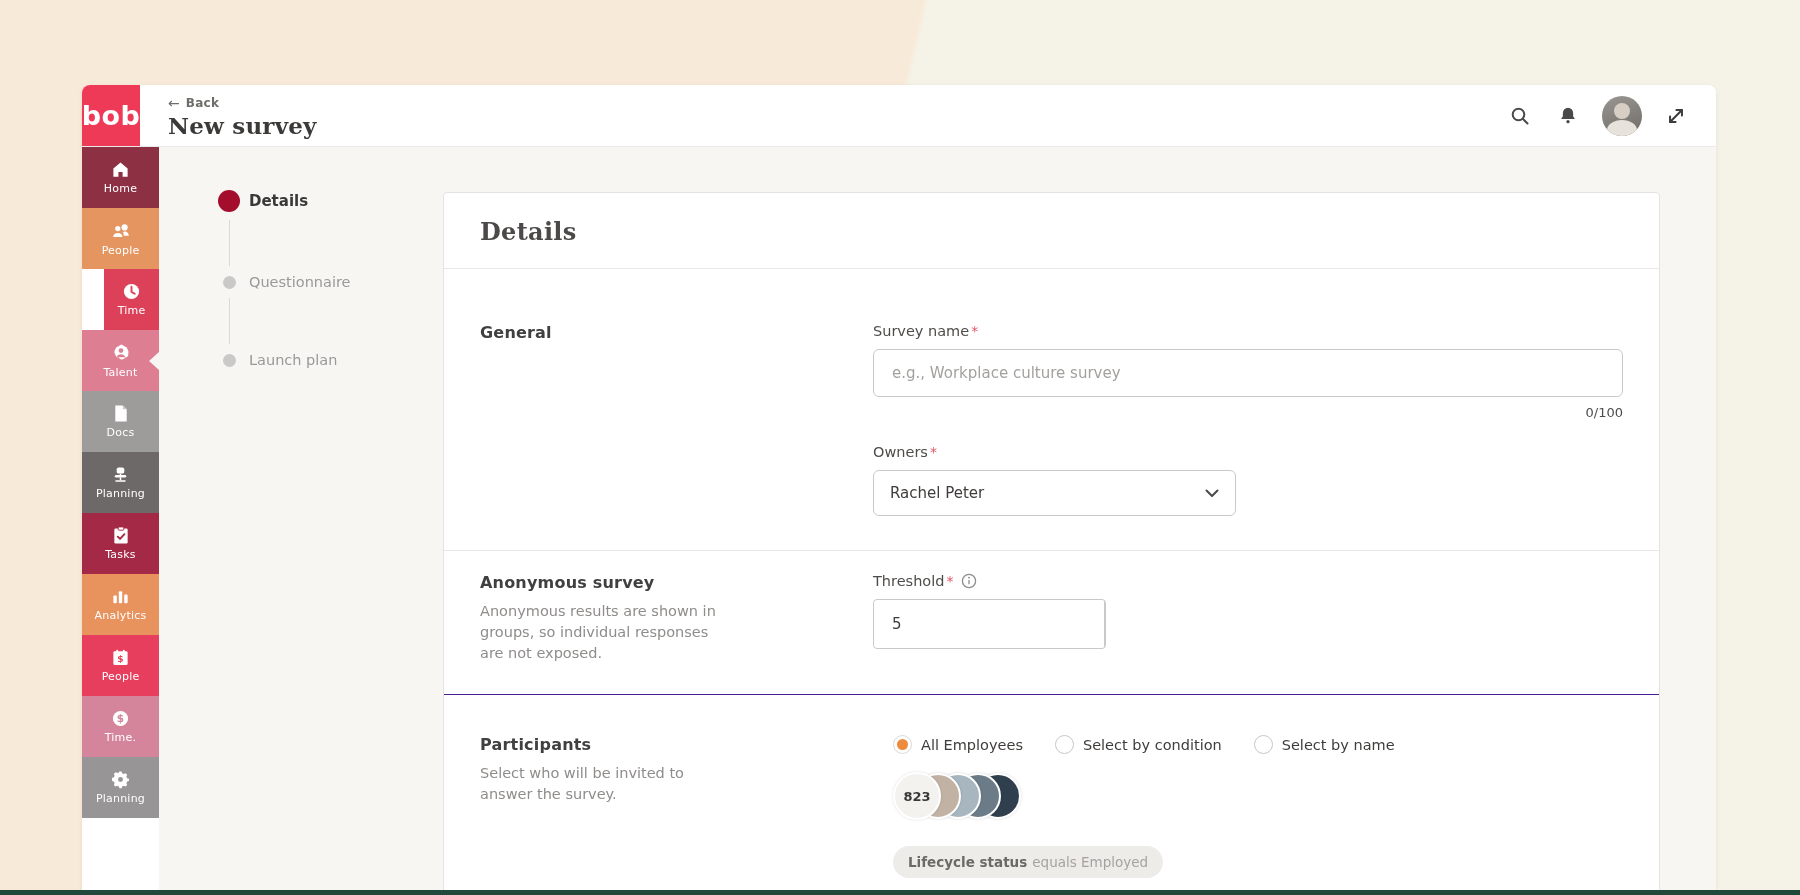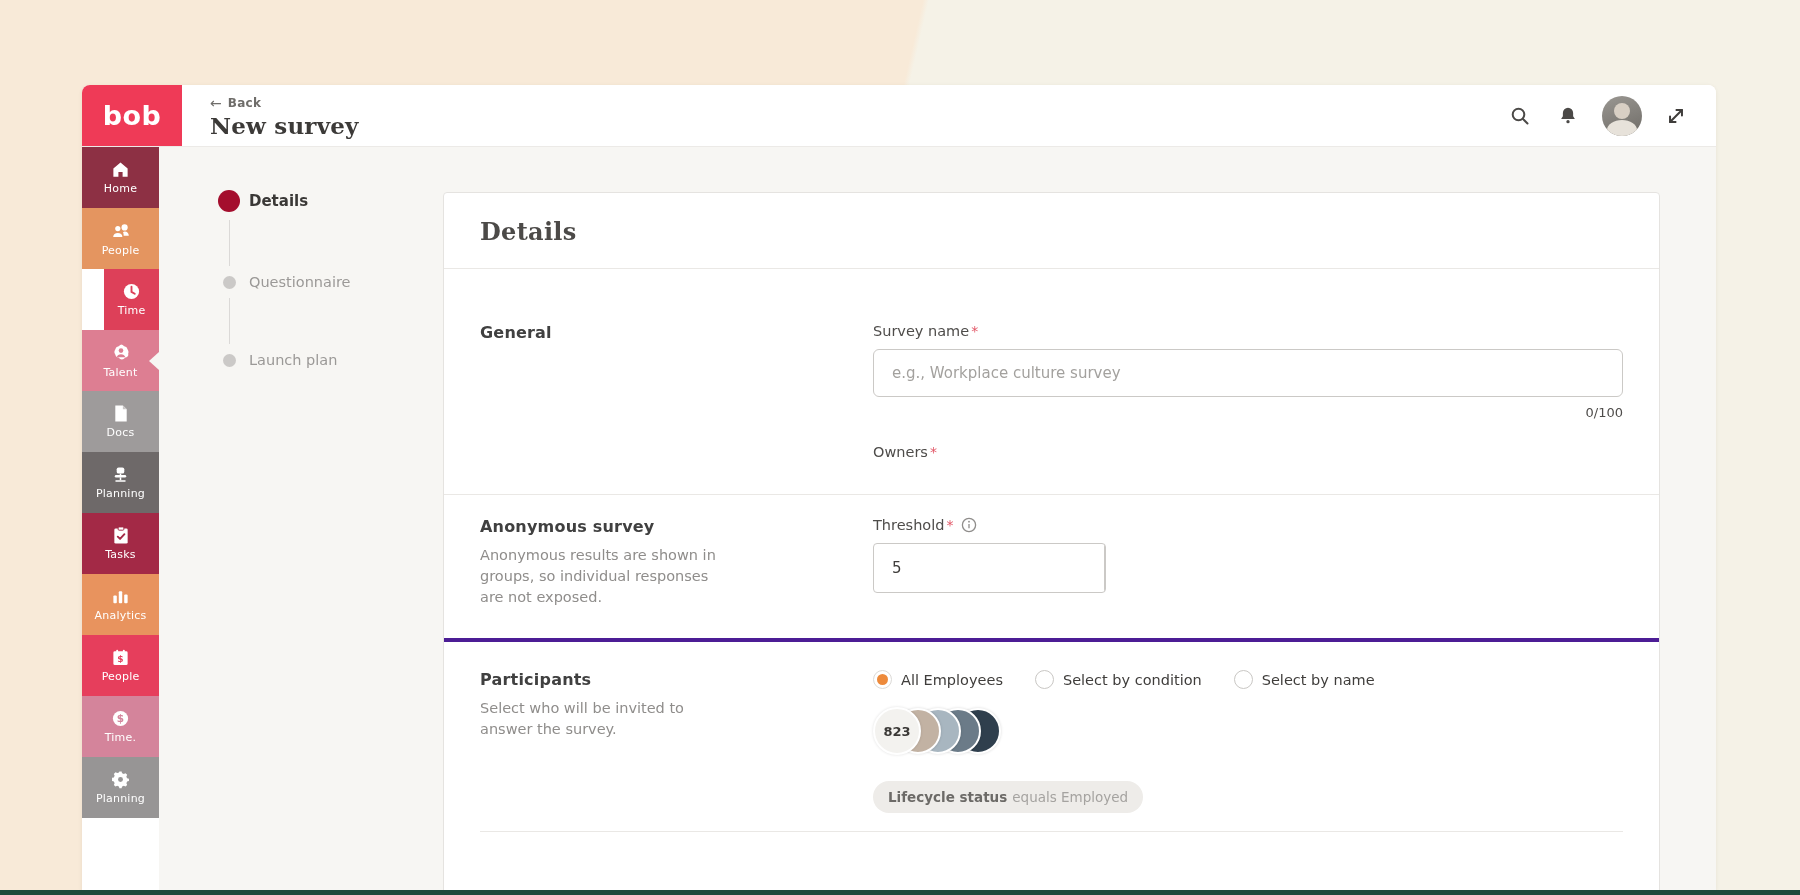--- a/index.html
+++ b/index.html
@@ -12,21 +12,21 @@
   .bottom-strip { position:absolute; left:0; right:0; bottom:0; height:5px; background:#20493c; z-index:60; }
 
   
   .app { position:absolute; left:82px; top:85px; width:1634px; height:806px;
          border-radius:8px 8px 0 0; overflow:hidden; background:#fff;
          box-shadow:0 1px 4px rgba(60,50,30,.08); }
 
   
   .header { height:62px; display:flex; align-items:stretch; background:#fff;
             border-bottom:1px solid #eceae7; position:relative; z-index:5; }
-  .logo { width:100px; display:flex; align-items:center; justify-content:center;
+  .logo { width:58px; display:flex; align-items:center; justify-content:center;
           color:#fff; font-size:27px; font-weight:700; letter-spacing:.5px; cursor:pointer; }
   .header-main { padding:11px 0 0 28px; }
   .back-row { display:flex; align-items:center; gap:6px; color:#6f6d6a; cursor:pointer; }
   .back-arrow { font-size:14px; line-height:1; }
   .back-label { font-size:12px; font-weight:700; letter-spacing:.3px; }
   .page-title { font-family:"DejaVu Serif","Liberation Serif",serif; font-weight:600;
                 font-size:23px; color:#3c3a38; margin-top:2px; letter-spacing:.2px; }
   .header-icons { margin-left:auto; display:flex; align-items:center; gap:20px; padding-right:26px; }
   .icon-btn { width:28px; height:28px; display:flex; align-items:center; justify-content:center; cursor:pointer; }
   .hdr-avatar { width:40px; height:40px; border-radius:50%; overflow:hidden; position:relative;
@@ -61,21 +61,21 @@
   .card-head { padding:24px 36px 22px; border-bottom:1px solid #eae8e5; }
   .card-title { font-family:"DejaVu Serif","Liberation Serif",serif; font-weight:600;
                 font-size:24px; color:#4c4a48; letter-spacing:.3px; }
   .section { display:flex; padding-left:36px; padding-right:36px; }
   .sec-left { width:393px; padding-right:44px; flex:0 0 393px; }
   .sec-right { flex:1; }
   .sec-title { font-size:16px; font-weight:700; color:#404040; letter-spacing:.2px; }
   .sec-desc { margin-top:9px; font-size:14.5px; line-height:1.45; color:#8f8d8b; max-width:255px; }
   .sec1 { padding-top:54px; padding-bottom:34px; }
   .sec2 { padding-top:22px; padding-bottom:30px; border-top:1px solid #eae8e5; }
-  .sec3 { padding-top:28px; border-top:4px solid #4c1d95; }
+  .sec3 { padding-top:40px; border-top:1px solid #4c1d95;gap:20px; }
 
   .field-label { font-size:14.5px; color:#4e4c4a; display:flex; align-items:center; }
   .req { color:#e25767; margin-left:2px; font-size:14px; }
   .info-ic { margin-left:8px; display:inline-flex; }
   .text-input { margin-top:10px; width:100%; height:48px; border:1px solid #cbc9c6; border-radius:6px;
                 padding:0 18px; font-size:15px; color:#3f3d3b; background:#fff; outline:none;
                 font-family:inherit; }
   .text-input::placeholder { color:#a3a19e; }
   .char-counter { text-align:right; font-size:13px; color:#4e4c4a; margin-top:8px; }
   .owners-block { margin-top:24px; }
@@ -302,20 +302,26 @@
                 <span class="req">*</span>
             </div>
             <input class="text-input" type="text" placeholder="e.g., Workplace culture survey" style="">
             <div class="char-counter">0/100</div>
 
             <div class="owners-block">
               <div class="field-label">
                 <span>Owners</span>
                   <span class="req">*</span>
               </div>
+              <div class="dropdown">
+                <span class="dropdown-value">Rachel Peter</span>
+                <svg width="14" height="9" viewBox="0 0 14 9" fill="none" stroke="#4b4947" stroke-width="2" stroke-linecap="round" stroke-linejoin="round">
+                    <polyline points="1.5,1.5 7,7 12.5,1.5"></polyline>
+                  </svg>
+              </div>
             </div>
           </div>
         </div>
 
         <div class="section sec2">
           <div class="sec-left">
             <div class="sec-title">Anonymous survey</div>
             <div class="sec-desc">Anonymous results are shown in groups, so individual responses are not exposed.</div>
           </div>
           <div class="sec-right">

